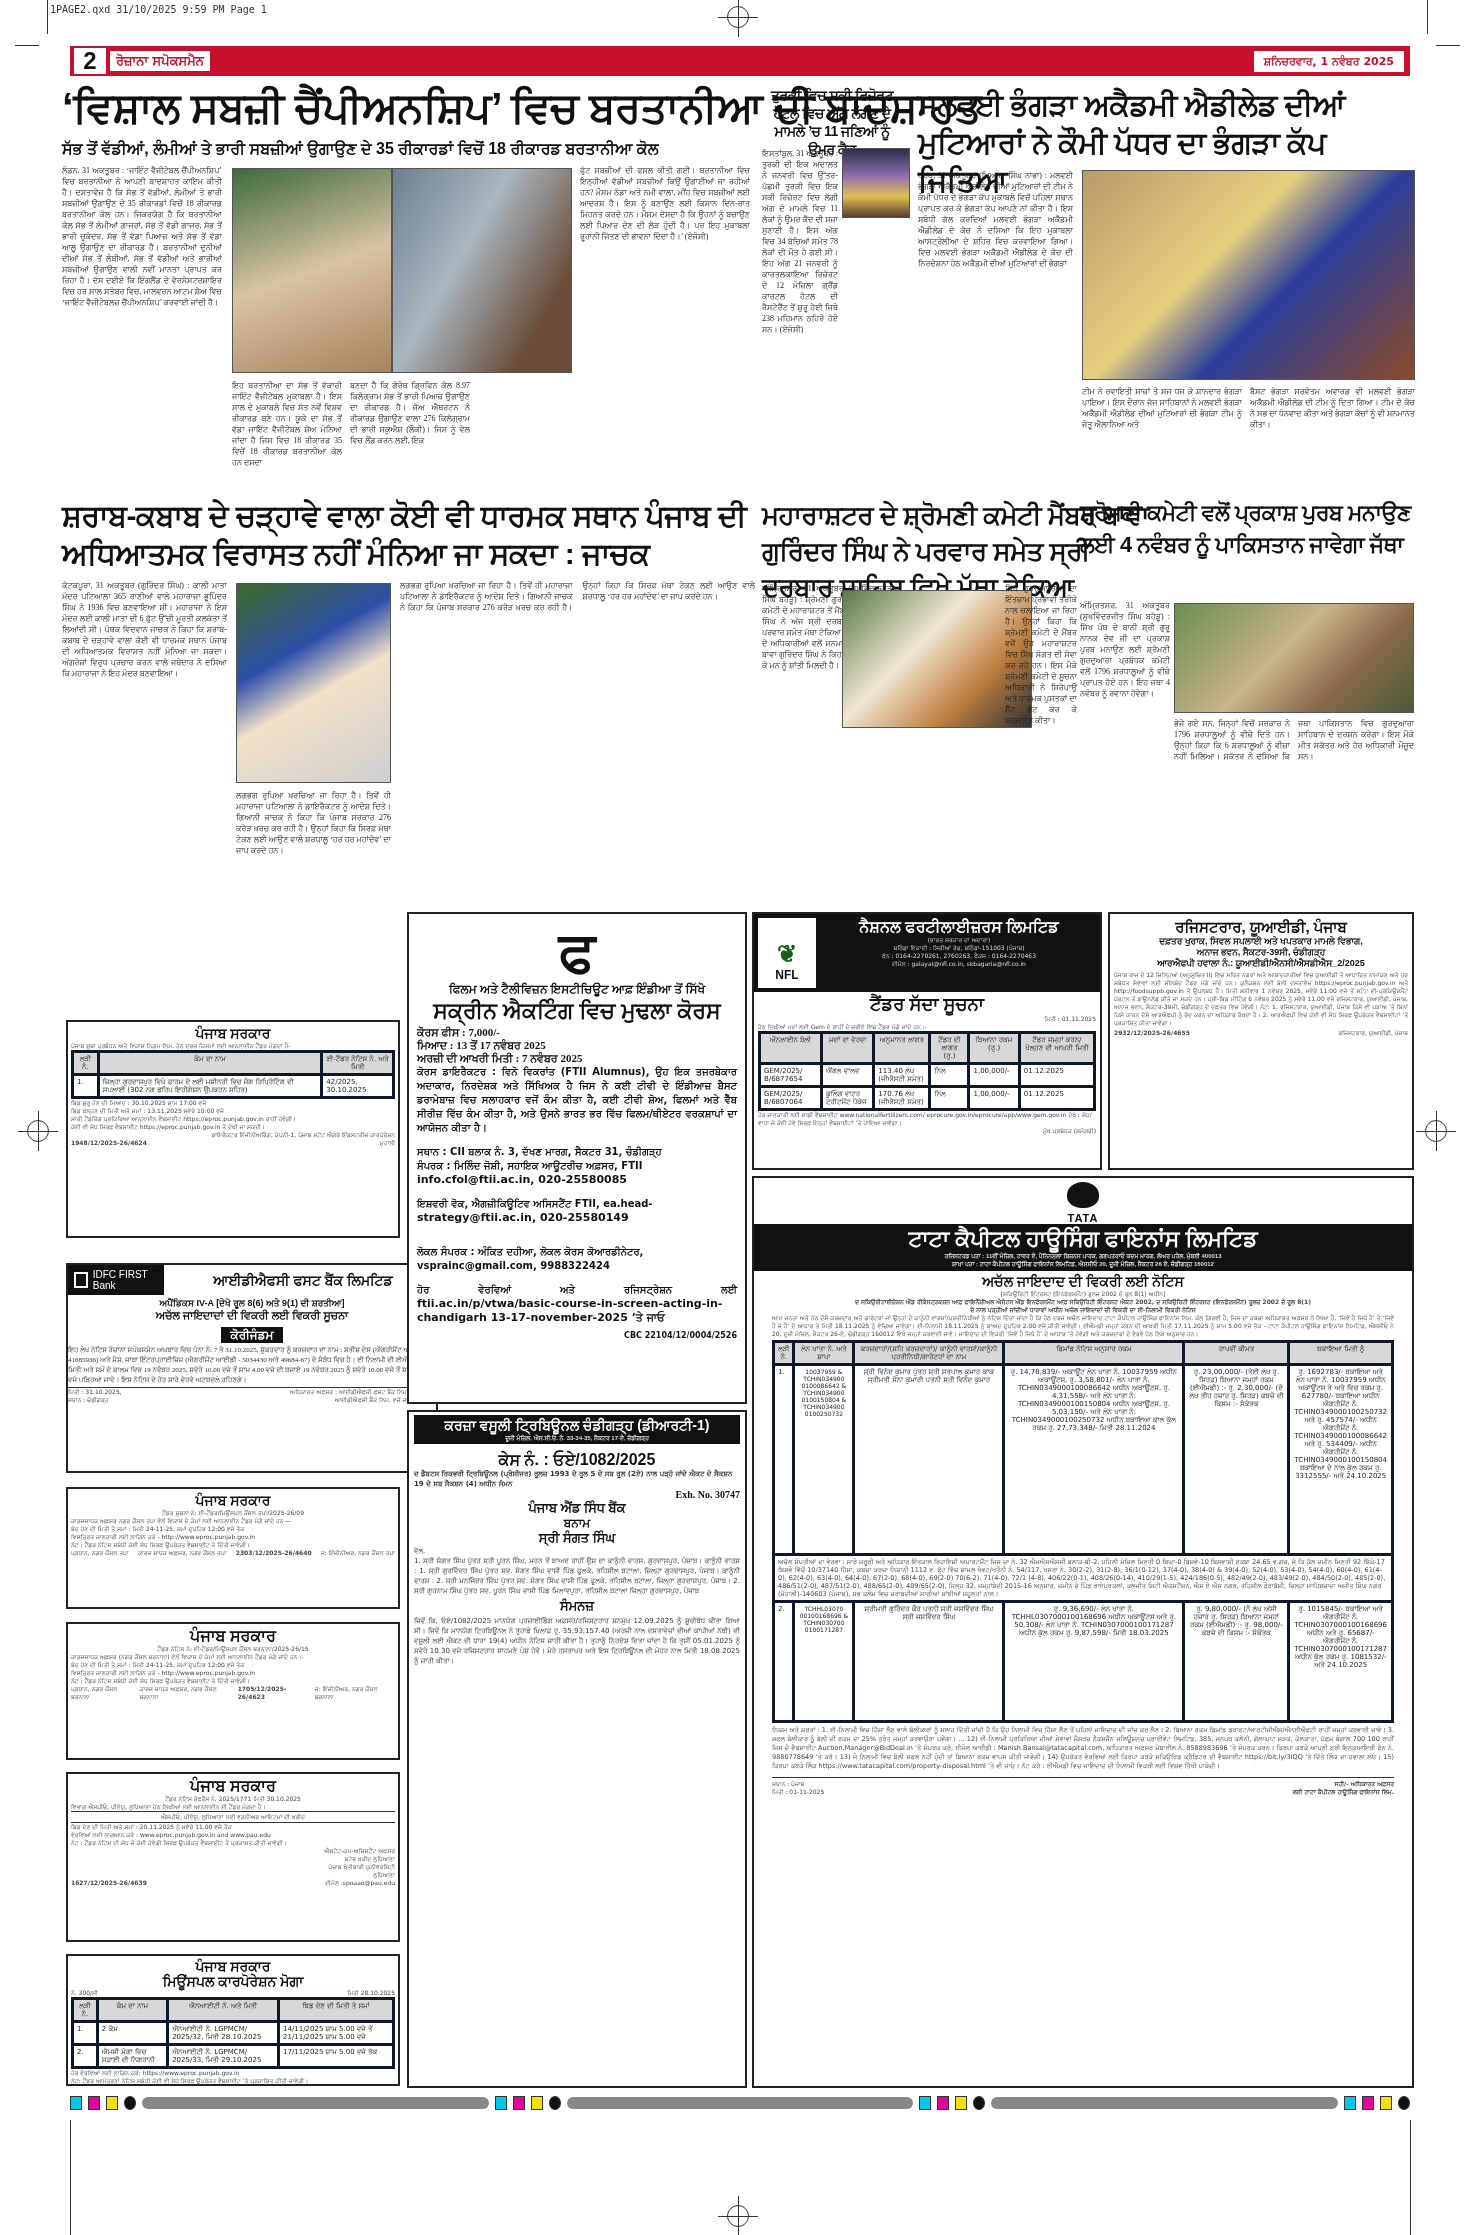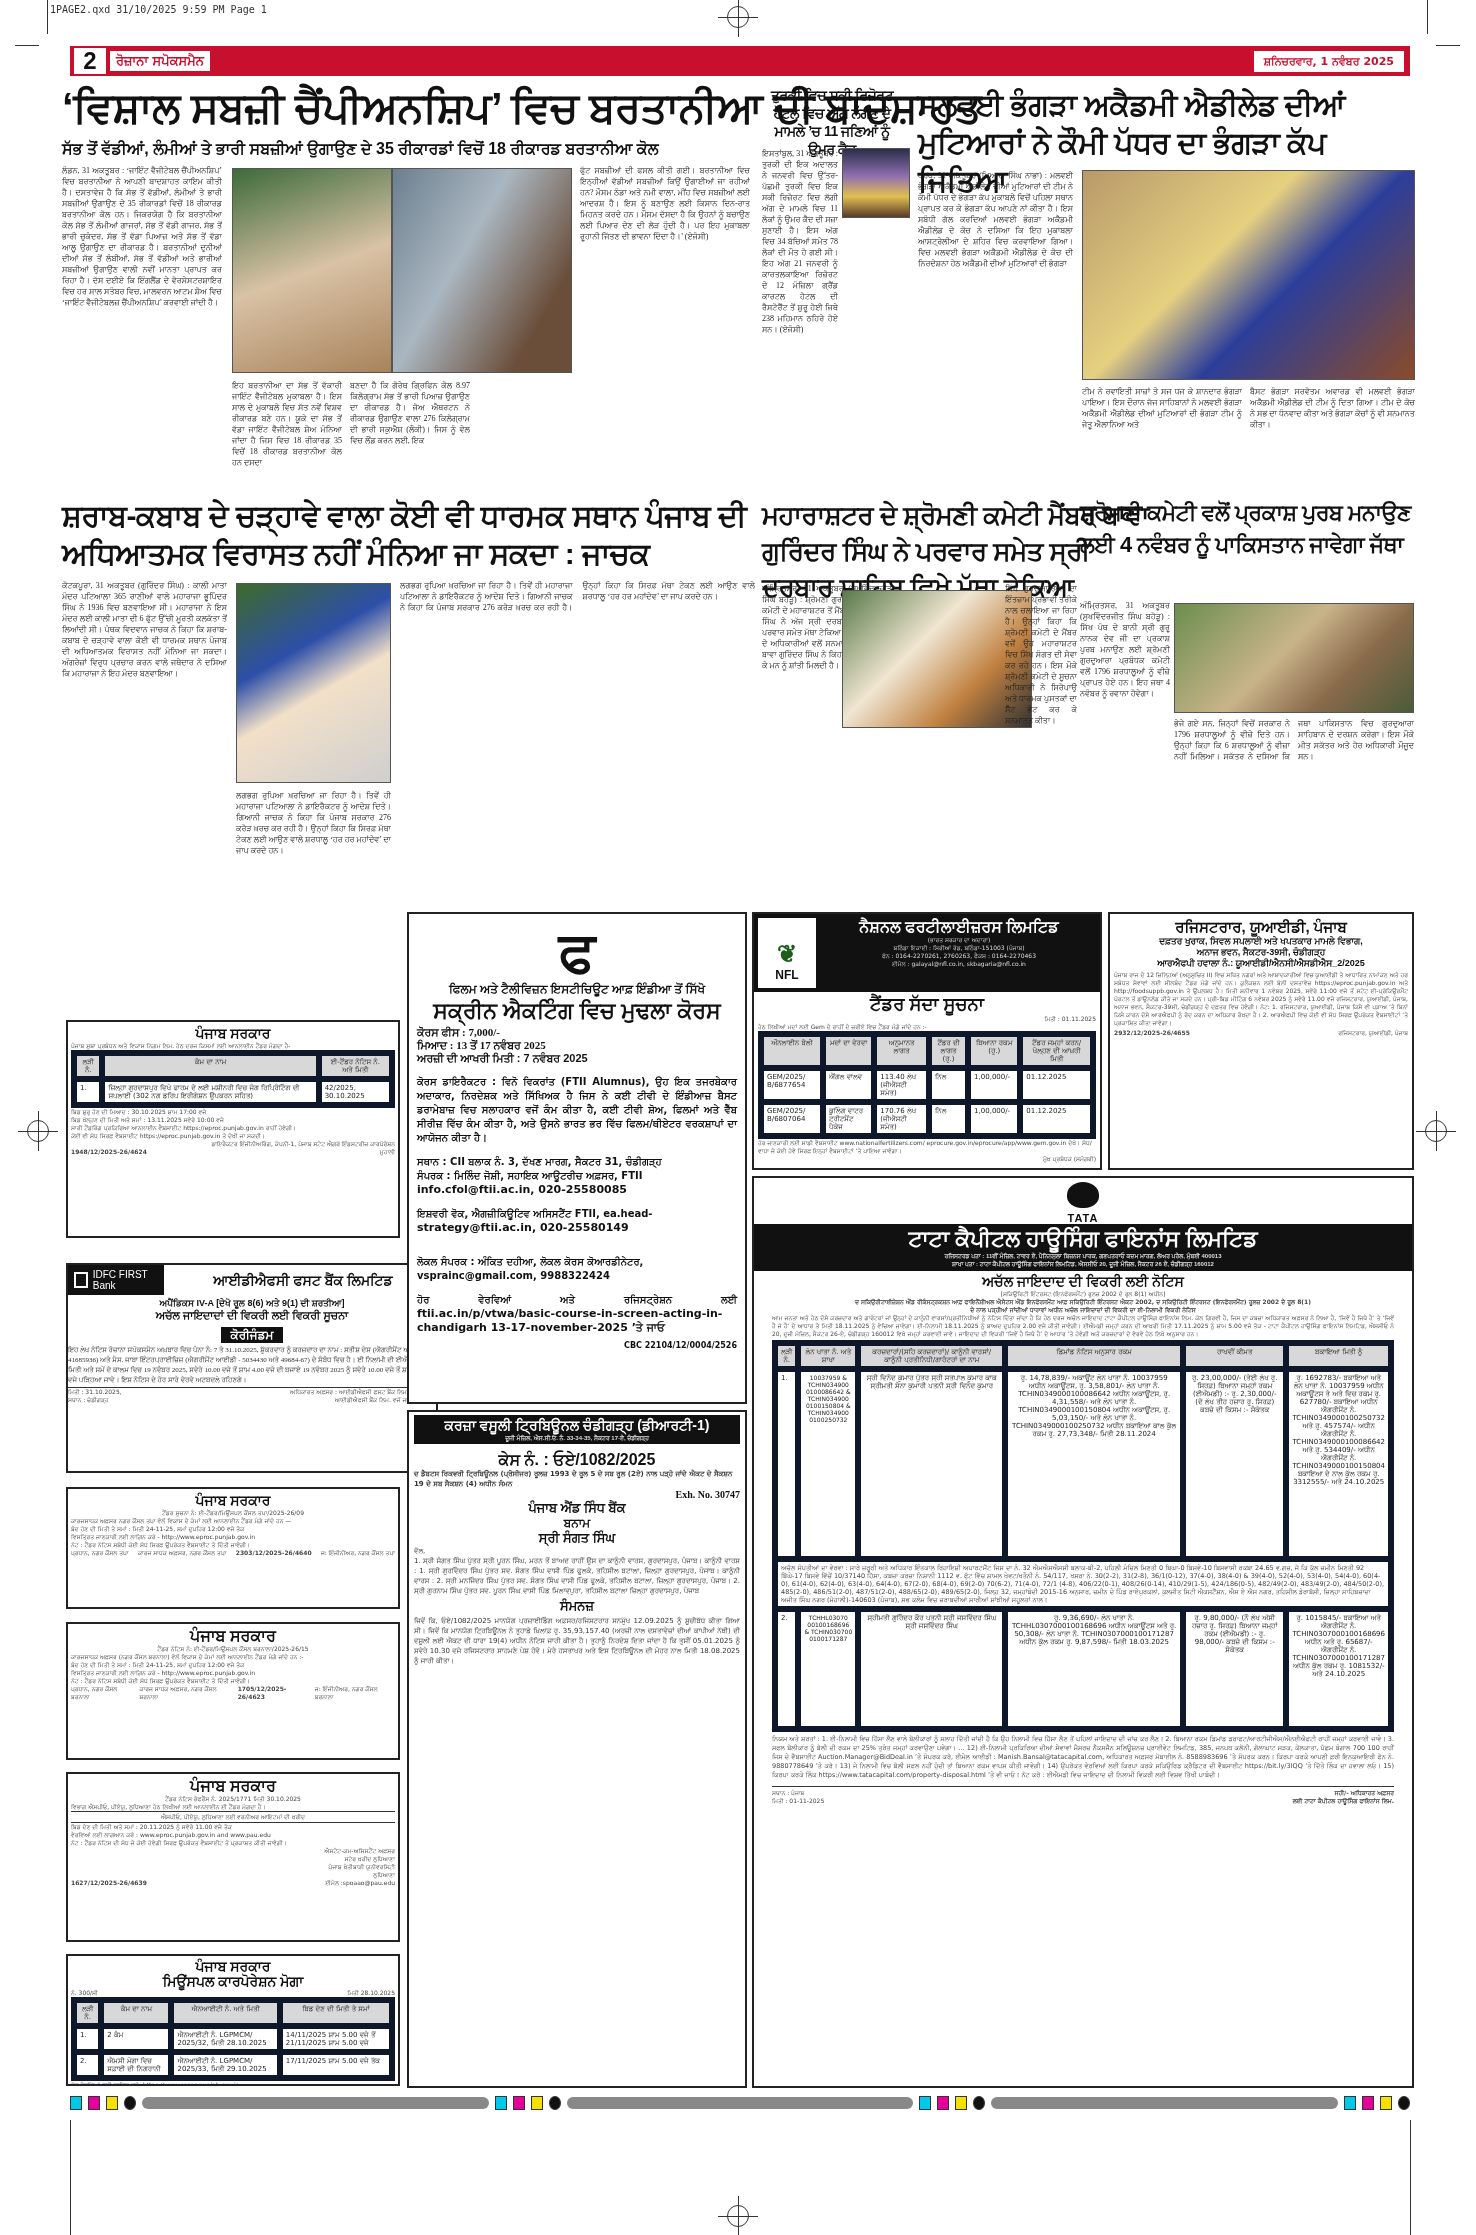--- a/index.html
+++ b/index.html
@@ -25,21 +25,21 @@
 .photo.p4{background:linear-gradient(180deg,#2a2f4a,#8f6fb0 40%,#e0c050 70%,#5a3a2a)}
 .photo.p5{background:linear-gradient(150deg,#3e6a2a,#2d4fa8 35%,#f2e0c8 55%,#cfcfcf)}
 .photo.p6{background:linear-gradient(135deg,#b89a6a,#e6d080 40%,#2c3e9a 60%,#8a4b2a)}
 .photo.p7{background:linear-gradient(135deg,#5a7a4a,#f0e6d2 40%,#c08040 70%,#333)}
 .box{border:2px solid #222;background:#fff;overflow:hidden}
 .box-title{font-family:"Liberation Sans",sans-serif;font-weight:bold;text-align:center;color:#111}
 .blackbar{background:#111;color:#fff;text-align:center;font-family:"Liberation Sans",sans-serif;font-weight:bold}
 .small{font-size:7px;line-height:10px;color:#333}
 .mini{font-size:6px;line-height:8px;color:#444}
 table{border-collapse:collapse;width:100%}
-td,th{border:6px solid #0f172a;font-size:7px;padding:2px 3px;vertical-align:top;color:#222;font-weight:normal}
+td,th{border:3px solid #0f172a;font-size:7px;padding:2px 3px;vertical-align:top;color:#222;font-weight:normal}
 th{background:#d8d8d8;text-align:center}
 .colorbar{top:2096px;left:70px;width:1340px;height:14px;display:flex;align-items:center;gap:6px}
 .sw{width:12px;height:14px;border:1px solid #333}
 .grey-pill{flex:1;height:12px;background:#888;border-radius:6px}
 </style>
 </head>
 <body>
 
 <div class="abs slug">1PAGE2.qxd   31/10/2025   9:59 PM   Page 1</div>
 <div class="abs crop-v" style="left:47px;top:0;height:34px"></div>
@@ -225,21 +225,21 @@
       <span class="mini" style="text-align:right"><span>ਕਾਰਜਕਾਰੀ ਇੰਜੀਨੀਅਰ</span><br><span>ਮਿਊਂਸਪਲ ਕਾਰਪੋਰੇਸ਼ਨ ਮੋਗਾ</span></span>
     </div>
 </div>
 
 <div class="abs box" style="left:407px;top:912px;width:340px;height:492px;padding:6px 8px">
   <div style="text-align:center;font-size:56px;line-height:62px;font-weight:bold;font-family:'DejaVu Serif',serif">ਫ</div>
   <div class="box-title" style="font-size:12px">ਫਿਲਮ ਅਤੇ ਟੈਲੀਵਿਜ਼ਨ ਇਸਟੀਚਿਊਟ ਆਫ਼ ਇੰਡੀਆ ਤੋਂ ਸਿੱਖੋ</div>
   <div class="box-title" style="font-size:22px;margin:2px 0">ਸਕ੍ਰੀਨ ਐਕਟਿੰਗ ਵਿਚ ਮੁਢਲਾ ਕੋਰਸ</div>
   <div style="font-size:11px;font-weight:bold;font-family:'Liberation Serif',serif">ਕੋਰਸ ਫੀਸ : 7,000/-</div>
   <div style="font-size:11px;font-weight:bold;font-family:'Liberation Serif',serif">ਮਿਆਦ : 13 ਤੋਂ 17 ਨਵੰਬਰ 2025</div>
-  <div style="font-size:11px;font-weight:bold;font-family:Liberation Sans, sans-serif;margin-bottom:10px">ਅਰਜ਼ੀ ਦੀ ਆਖਰੀ ਮਿਤੀ : 7 ਨਵੰਬਰ 2025</div>
+  <div style="font-size:11px;font-weight:bold;font-family:Liberation Serif, serif;">ਅਰਜ਼ੀ ਦੀ ਆਖਰੀ ਮਿਤੀ : 7 ਨਵੰਬਰ 2025</div>
   <div style="font-size:10px;line-height:14px;text-align:justify;font-weight:bold;margin-bottom:10px">ਕੋਰਸ ਡਾਇਰੈਕਟਰ : ਵਿਨੋ ਵਿਕਰਾਂਤ (FTII Alumnus), ਉਹ ਇਕ ਤਜਰਬੇਕਾਰ ਅਦਾਕਾਰ, ਨਿਰਦੇਸ਼ਕ ਅਤੇ ਸਿੱਖਿਅਕ ਹੈ ਜਿਸ ਨੇ ਕਈ ਟੀਵੀ ਦੇ ਇੰਡੀਆਜ਼ ਬੈਸਟ ਡਰਾਮੇਬਾਜ਼ ਵਿਚ ਸਲਾਹਕਾਰ ਵਜੋਂ ਕੰਮ ਕੀਤਾ ਹੈ, ਕਈ ਟੀਵੀ ਸ਼ੋਅ, ਫਿਲਮਾਂ ਅਤੇ ਵੈੱਬ ਸੀਰੀਜ਼ ਵਿੱਚ ਕੰਮ ਕੀਤਾ ਹੈ, ਅਤੇ ਉਸਨੇ ਭਾਰਤ ਭਰ ਵਿੱਚ ਫਿਲਮ/ਥੀਏਟਰ ਵਰਕਸ਼ਾਪਾਂ ਦਾ ਆਯੋਜਨ ਕੀਤਾ ਹੈ।</div>
   <div style="font-size:10px;line-height:14px;font-weight:bold">ਸਥਾਨ : CII ਬਲਾਕ ਨੰ. 3, ਦੱਖਣ ਮਾਰਗ, ਸੈਕਟਰ 31, ਚੰਡੀਗੜ੍ਹ</div>
   <div style="font-size:10px;line-height:14px;font-weight:bold">ਸੰਪਰਕ : ਮਿਲਿੰਦ ਜੋਸ਼ੀ, ਸਹਾਇਕ ਆਊਟਰੀਚ ਅਫ਼ਸਰ, FTII</div>
   <div style="font-size:11px;line-height:14px;font-weight:bold;margin-bottom:10px">info.cfol@ftii.ac.in, 020-25580085</div>
   <div style="font-size:10px;line-height:14px;font-weight:bold">ਇਸ਼ਵਰੀ ਵੋਕ, ਐਗਜ਼ੀਕਿਊਟਿਵ ਅਸਿਸਟੈਂਟ FTII, ea.head-</div>
   <div style="font-size:11px;line-height:14px;font-weight:bold;margin-bottom:20px">strategy@ftii.ac.in, 020-25580149</div>
   <div style="font-size:10px;line-height:14px;font-weight:bold">ਲੋਕਲ ਸੰਪਰਕ : ਅੰਕਿਤ ਦਹੀਆ, ਲੋਕਲ ਕੋਰਸ ਕੋਆਰਡੀਨੇਟਰ,</div>
   <div style="font-size:10px;line-height:14px;font-weight:bold;margin-bottom:10px">vsprainc@gmail.com, 9988322424</div>
   <div style="font-size:10px;line-height:14px;font-weight:bold;text-align:justify;text-align-last:justify">ਹੋਰ ਵੇਰਵਿਆਂ ਅਤੇ ਰਜਿਸਟ੍ਰੇਸ਼ਨ ਲਈ</div>
   <div style="font-size:11px;line-height:14px;font-weight:bold">ftii.ac.in/p/vtwa/basic-course-in-screen-acting-in-chandigarh 13-17-november-2025 ’ਤੇ ਜਾਓ</div>

